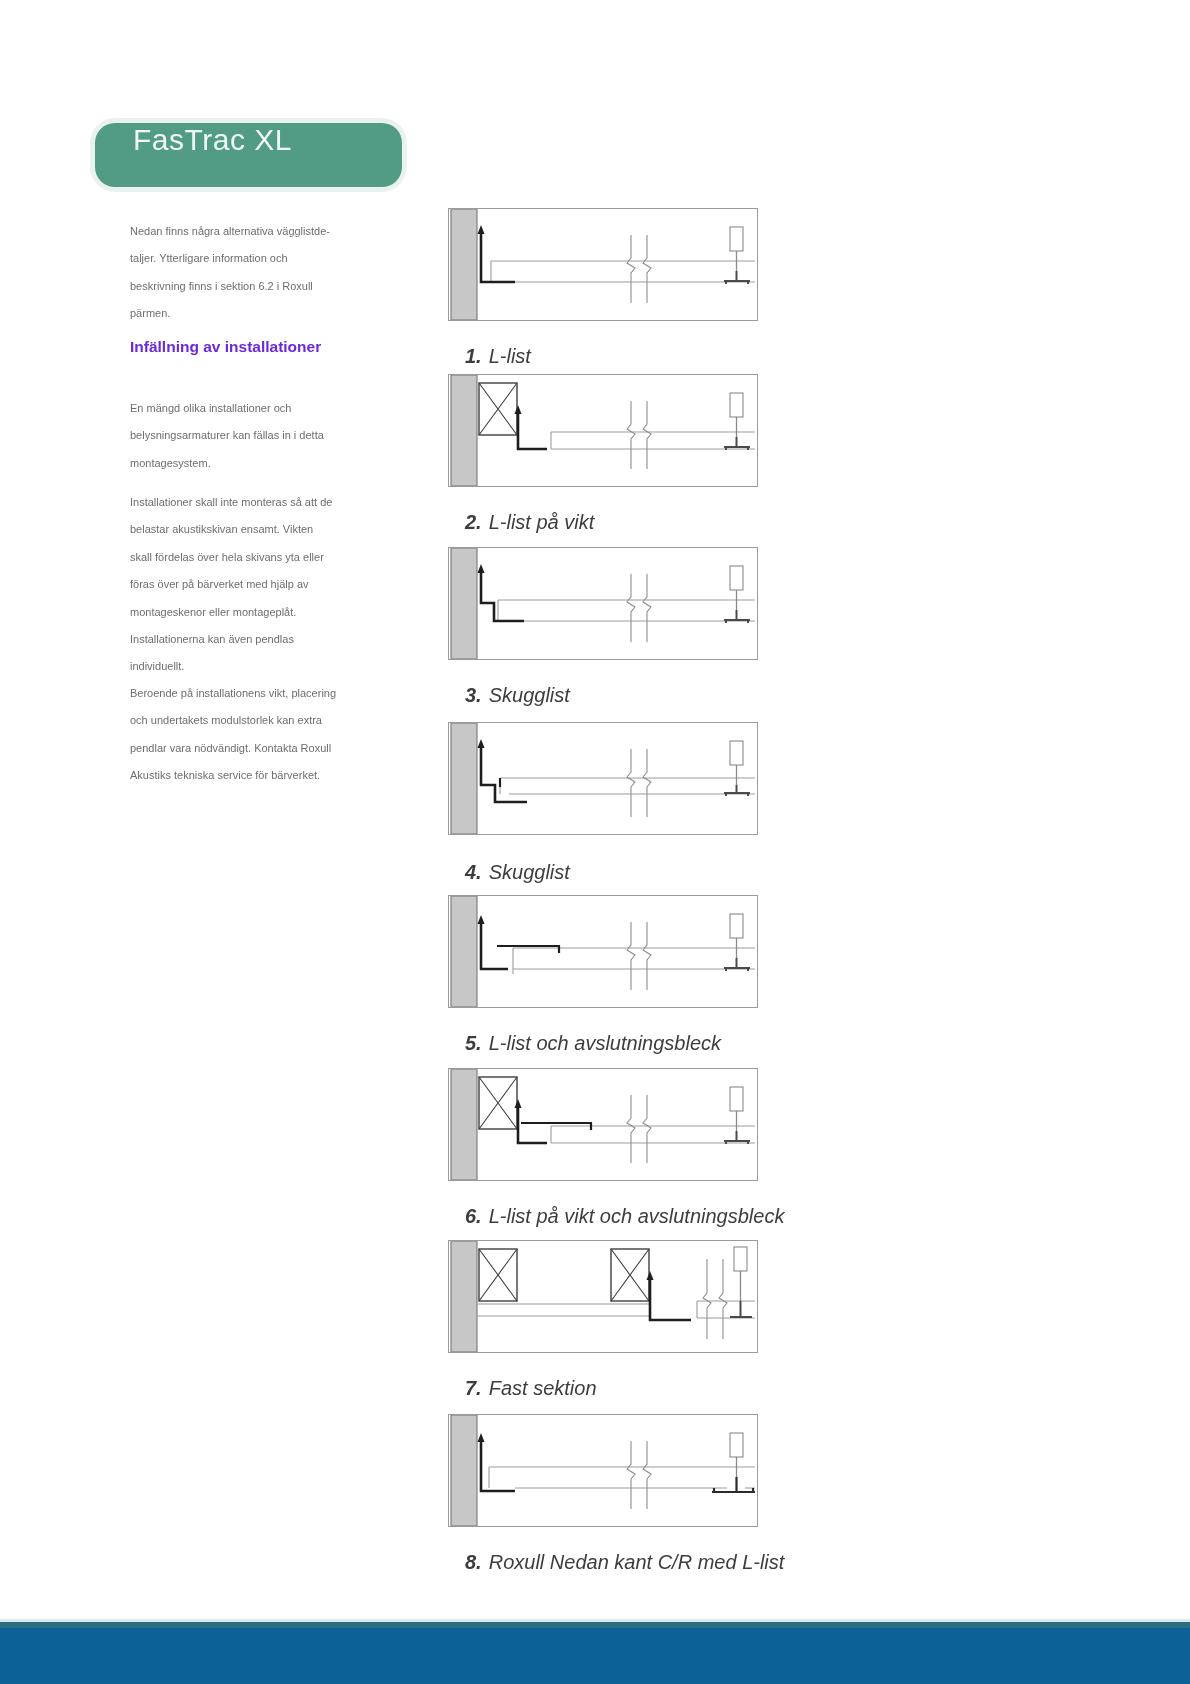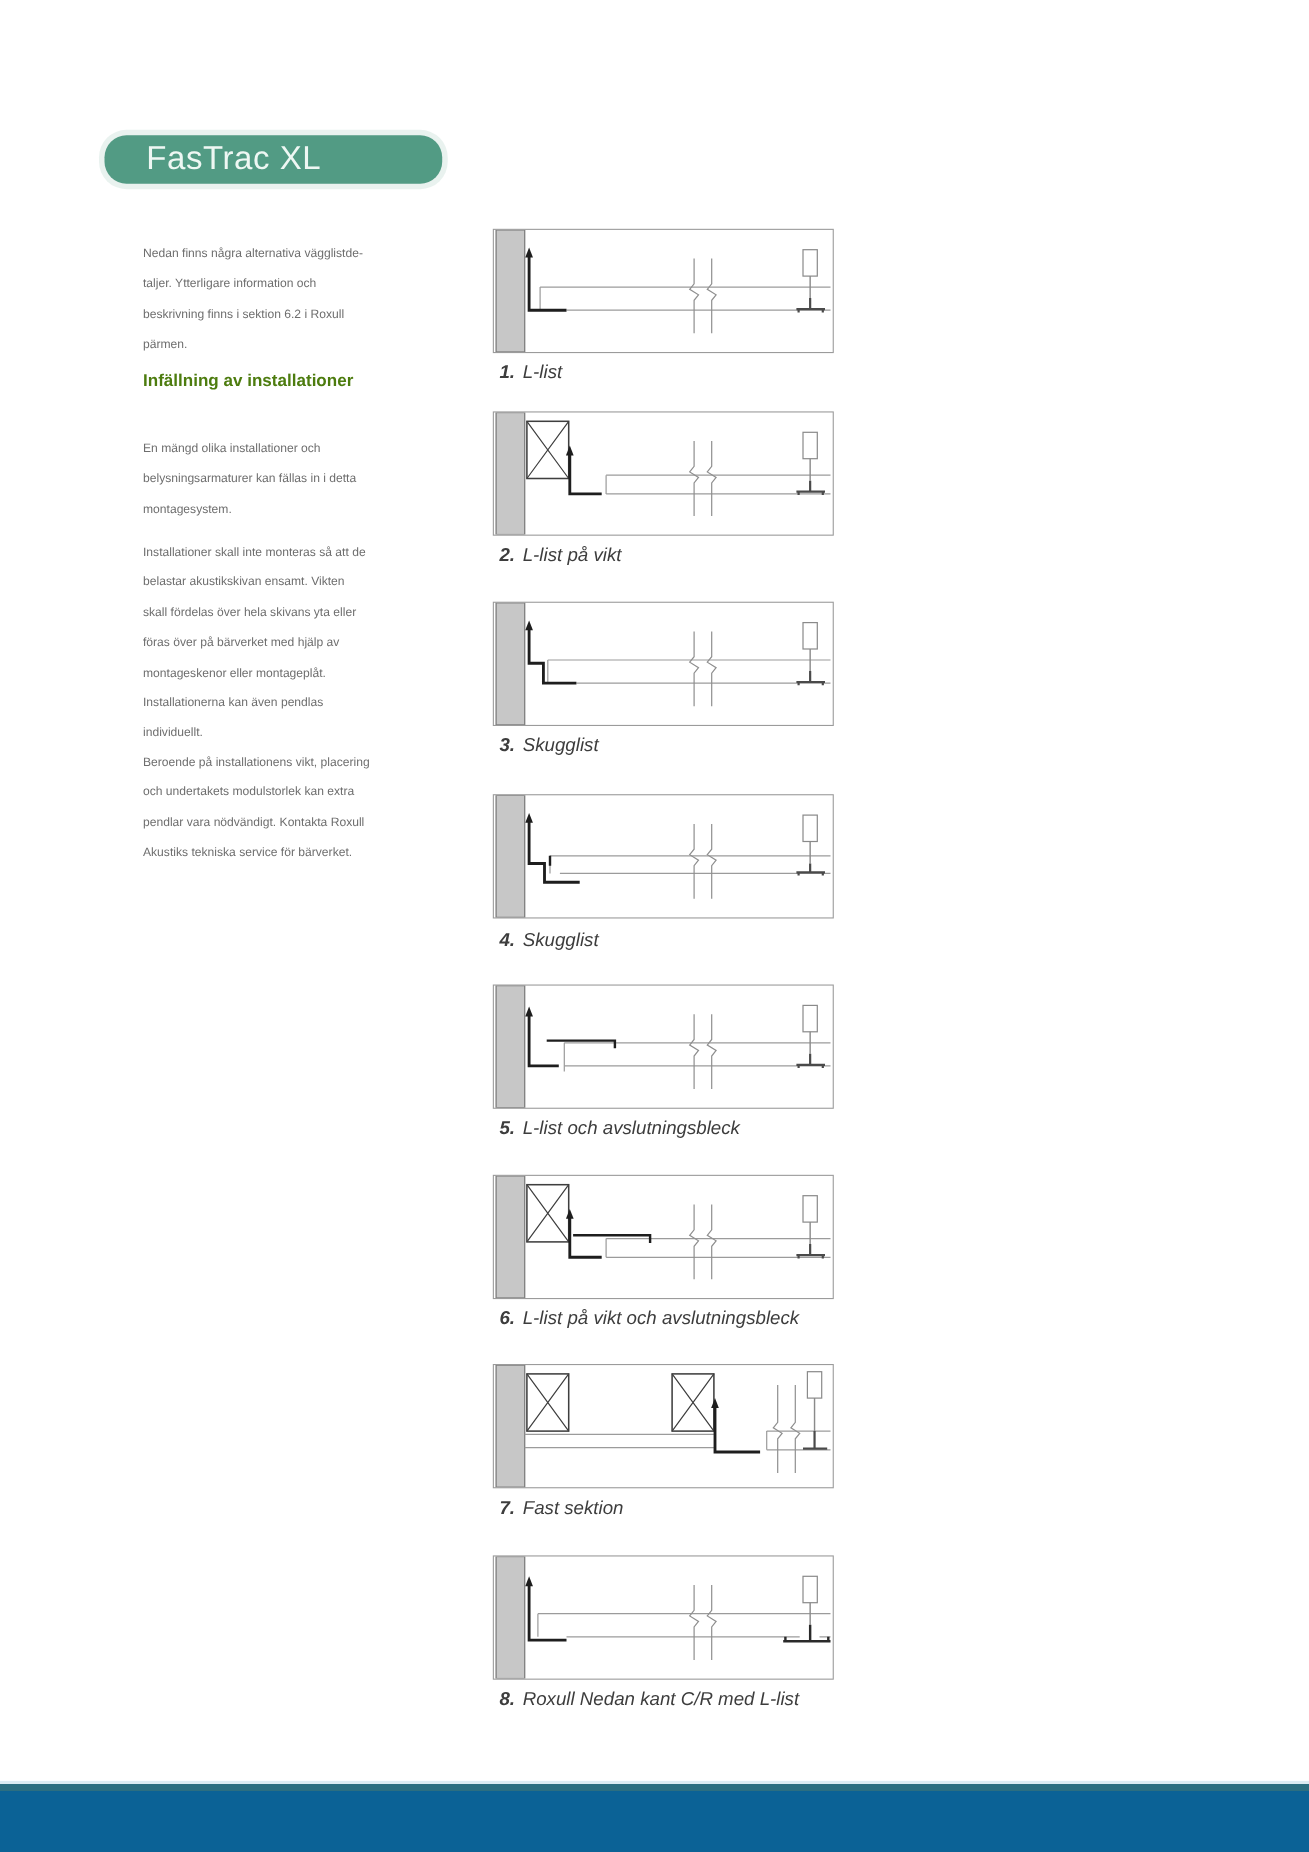--- a/index.html
+++ b/index.html
@@ -2,48 +2,48 @@
 <html style="--badge-green: #529b84; --footer-blue: #0b6296; --footer-teal: #2c6e80; --body-text: #6e6e6e; --wall-gray: #c7c7c7;"><head>
 <meta charset="utf-8">
 <style>
   html,body{margin:0;padding:0;}
   body{
     width:1190px;height:1684px;position:relative;background:#ffffff;
     font-family:"Liberation Sans",sans-serif;overflow:hidden;
   }
   
   .badge{
-    position:absolute;left:95px;top:123px;width:307px;height:44px;
+    position:absolute;left:95px;top:123px;width:307px;height:64px;
     background:var(--badge-green,#529b84);border-radius:20px;
     box-shadow:0 0 0 5px rgba(82,155,132,0.13);
-    display:flex;align-items:center;
+    display:flex;
   }
   .badge span{
     color:#eef7f3;font-size:30px;letter-spacing:0.5px;padding-left:38px;
     font-family:"Liberation Sans",sans-serif;
   }
   
   .col{
     position:absolute;left:130px;width:275px;
     color:var(--body-text,#6e6e6e);font-size:11px;line-height:27.4px;
     white-space:pre-line;
   }
   .heading{
     position:absolute;left:130px;top:338px;width:290px;
-    color:#4d7c0f;font-size:15.5px;font-weight:bold;
+    color:#6d28d9;font-size:15.5px;font-weight:bold;
   }
   
   .fig-frame{
     position:absolute;left:448px;width:308px;height:111px;
     border:1px solid #9b9b9b;background:#fff;
   }
   .fig-frame svg{display:block;width:308px;height:111px;}
   .fig-caption{
-    position:absolute;left:454px;height:20px;
-    font-style:italic;font-size:17px;color:#3d3d3d;white-space:nowrap;
+    position:absolute;left:465px;height:20px;
+    font-style:italic;font-size:20px;color:#3d3d3d;white-space:nowrap;margin-top:16px;
   }
   .fig-caption .num{font-weight:bold;font-style:italic;margin-right:7px;}
   
   .thin{stroke:#9b9b9b;stroke-width:1.1;fill:none;}
   .brk{stroke:#8f8f8f;stroke-width:1.1;fill:none;}
   .prof{stroke:#1e1e1e;stroke-width:2.6;fill:none;}
   .prof2{stroke:#1e1e1e;stroke-width:2.2;fill:none;}
   .bx{fill:#ffffff;stroke:#3f3f3f;stroke-width:1.4;}
   .bxd{stroke:#3f3f3f;stroke-width:1.1;fill:none;}
   .hang{stroke:#8a8a8a;stroke-width:1.3;fill:none;}

